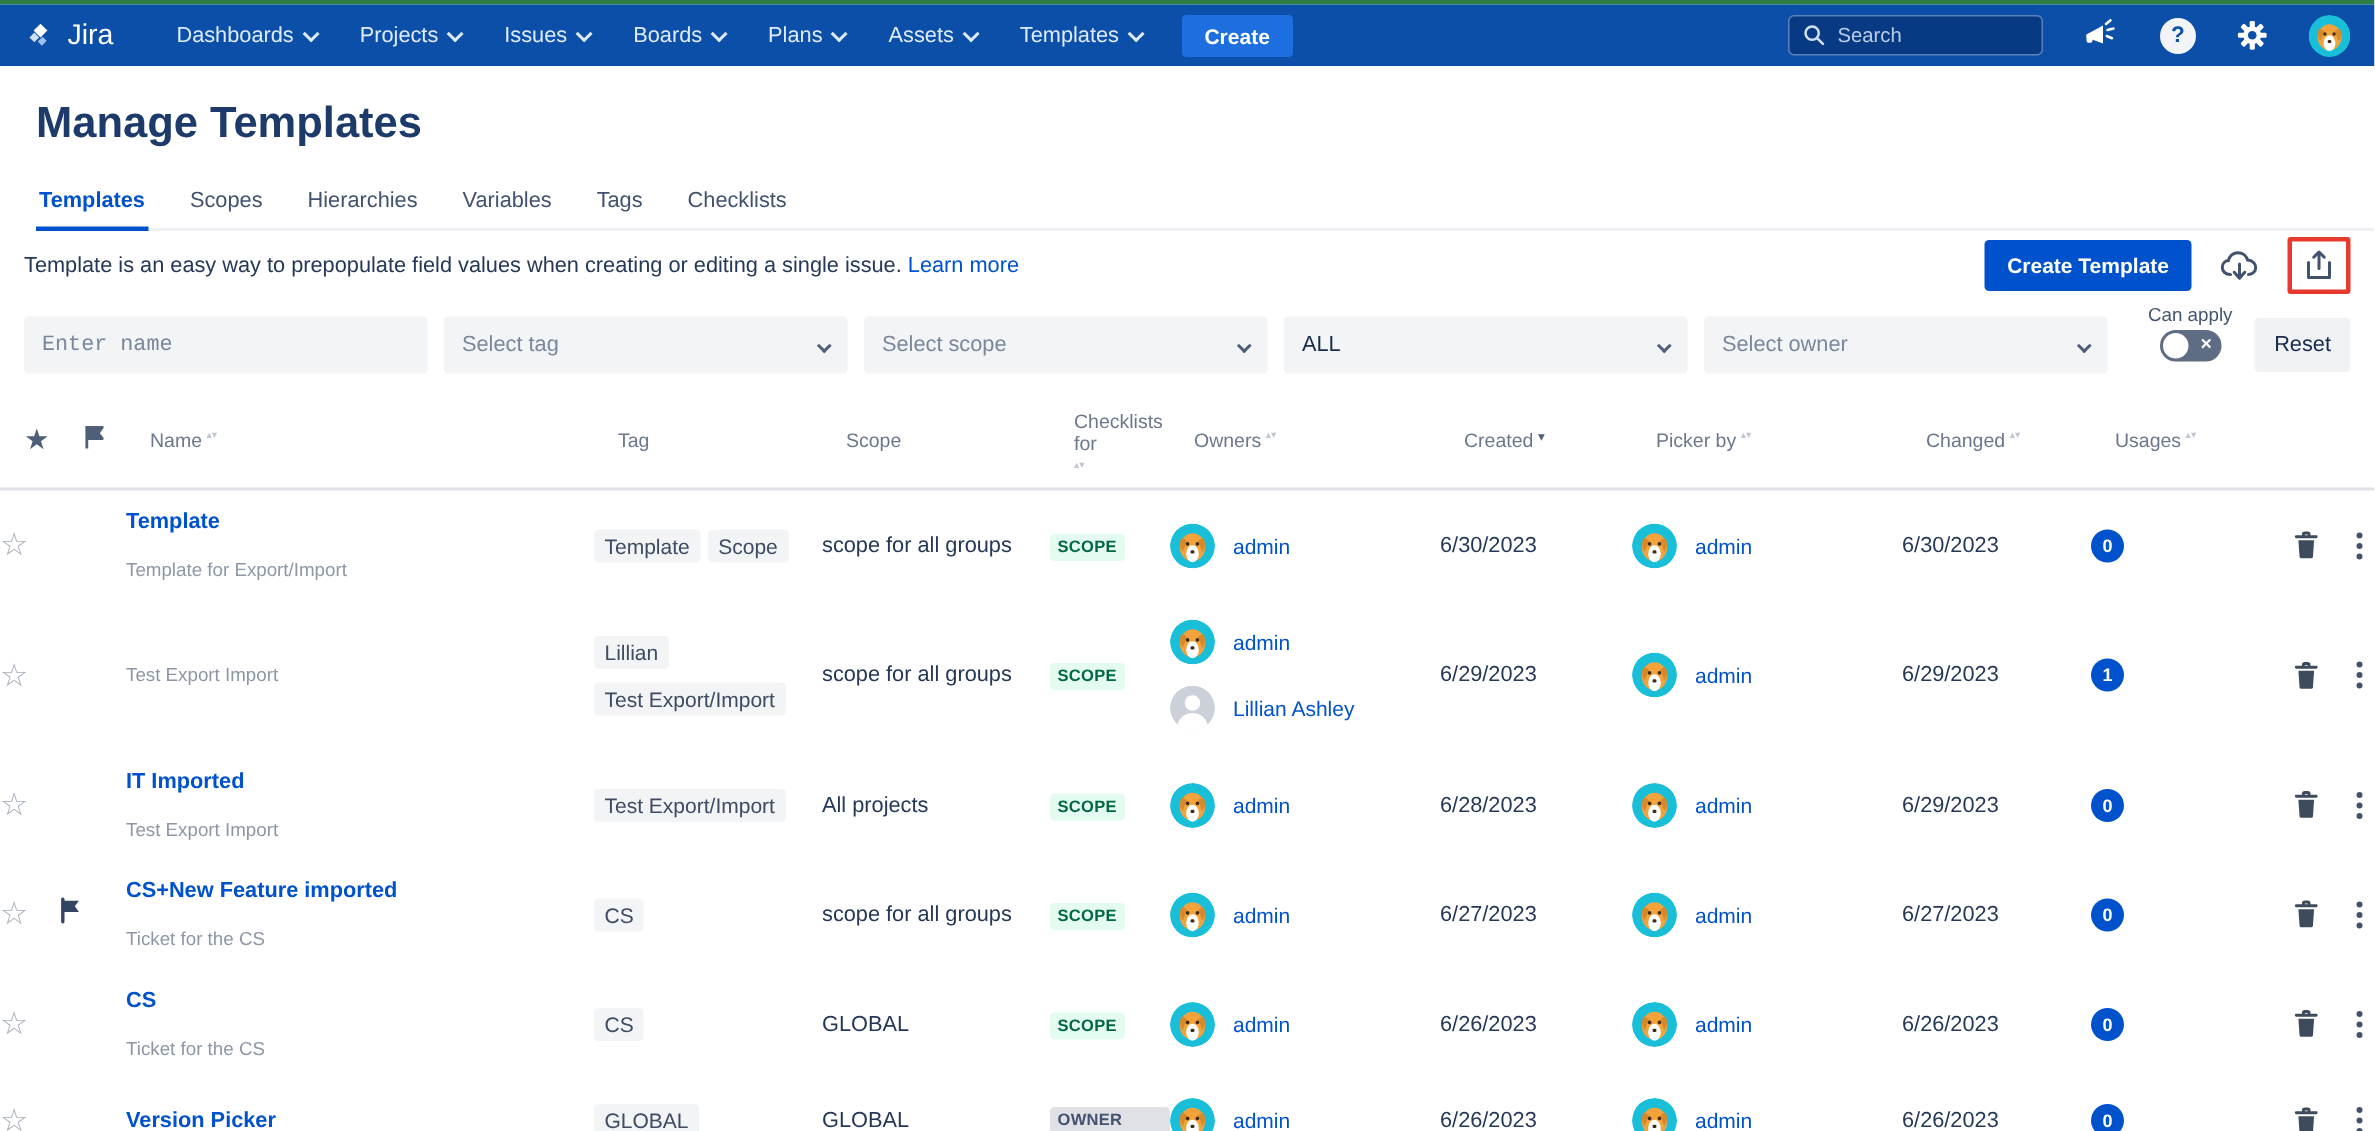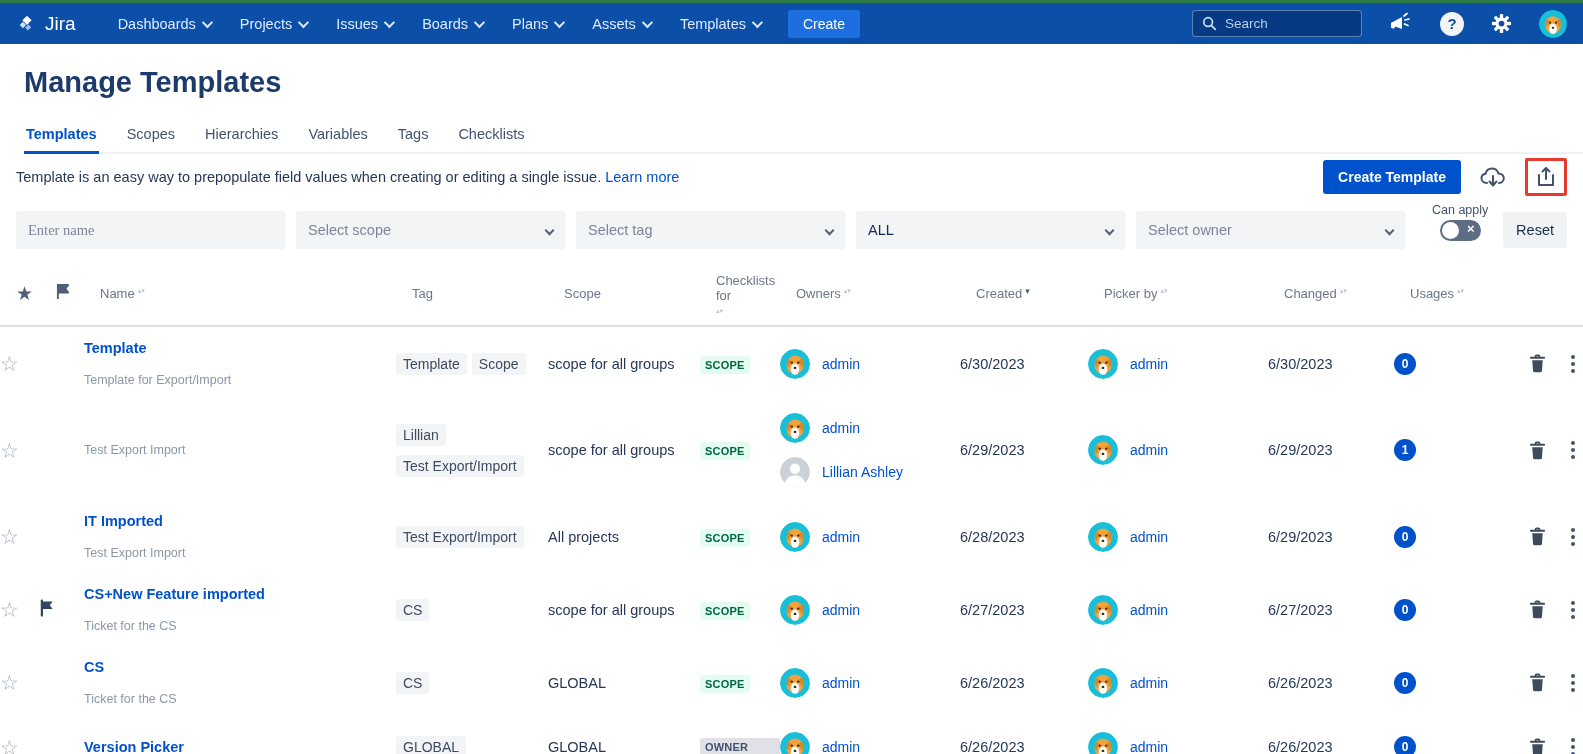--- a/index.html
+++ b/index.html
@@ -7,21 +7,21 @@
     font-family:"Liberation Sans", sans-serif; color:#172B4D; }
 
   
   .green-strip { height:3px; background:#2E7D46; }
   .navbar { height:41px; background:#0C4FA8; display:flex; align-items:center; padding:0 16px; }
   .logo { display:flex; align-items:center; gap:7px; color:#fff; font-size:19px; font-weight:500; }
   .nav-menu { display:flex; gap:30px; margin-left:42px; }
   .nav-item { color:#DEEBFF; font-size:14.5px; display:flex; align-items:center; gap:6px; cursor:pointer; }
   .chev { width:8px; height:8px; border-right:2px solid #DEEBFF; border-bottom:2px solid #DEEBFF;
     transform:rotate(45deg) translateY(-2px); display:inline-block; }
-  .nav-create { margin-left:28px; background:#1D6FE0; color:#fff; font-size:14px; font-weight:400;
+  .nav-create { margin-left:28px; background:#1D6FE0; color:#fff; font-size:14px; font-weight:700;
     border:none; border-radius:3px; padding:6px 15px; cursor:pointer; }
   .nav-right { margin-left:auto; display:flex; align-items:center; gap:24px;justify-content:flex-end; }
   .searchbox { display:flex; align-items:center; gap:8px; width:170px; height:27px;
     background:rgba(0,20,60,.35); border:1px solid rgba(160,190,230,.55); border-radius:4px; padding:0 9px; }
   .searchbox input { background:transparent; border:none; outline:none; color:#CFE0F5; font-size:13.5px; width:100%;
     font-family:"Liberation Sans", sans-serif; }
   .searchbox input::placeholder { color:#B9CCE8; }
   .help-circle { width:24px; height:24px; border-radius:50%; background:#F2F4F8; color:#0C4FA8;
     font-weight:700; font-size:15px; display:flex; align-items:center; justify-content:center; cursor:pointer; }
   .avatar { border-radius:50%; overflow:hidden; flex:0 0 auto; display:block; }
@@ -41,21 +41,21 @@
   .btn-primary { background:#0052CC; color:#fff; font-size:14px; font-weight:700;
     border:none; border-radius:3px; padding:9px 15px; cursor:pointer; }
   .icon-btn { background:none; border:none; cursor:pointer; display:flex; align-items:center; padding:2px; }
   .red-box { border:3px solid #E8392F; border-radius:2px; padding:4px 7px; display:flex; align-items:center; }
 
   
   .filters { display:flex; align-items:center; padding:15px 16px 0 16px; gap:11px; }
   .f-field { width:269px; height:38px; background:#F3F4F6; border-radius:3px; display:flex;
     align-items:center; padding:0 12px; font-size:14.5px; color:#172B4D; cursor:pointer; }
   .f-field input { background:transparent; border:none; outline:none; font-size:14.5px; width:100%;
-    color:#172B4D; font-family:Liberation Serif, serif; }
+    color:#172B4D; font-family:Liberation Mono, monospace; }
   .f-field input::placeholder { color:#7A869A; }
   .f-placeholder { color:#7A869A; }
   .f-chev { margin-left:auto; width:7px; height:7px; border-right:2px solid #505F79;
     border-bottom:2px solid #505F79; transform:rotate(45deg); }
   .toggle-block { display:flex; flex-direction:column; align-items:center; gap:3px; margin-left:16px; margin-top:-16px; }
   .toggle-label { font-size:12.5px; color:#44546F; }
   .toggle { width:41px; height:21px; background:#5E6C84; border-radius:11px; position:relative; cursor:pointer; }
   .toggle .knob { position:absolute; left:2px; top:2px; width:17px; height:17px; background:#fff; border-radius:50%; }
   .toggle .off-x { position:absolute; right:6px; top:1px; color:#fff; font-size:13px; font-weight:700; }
   .btn-reset { margin-left:auto; background:#F1F2F4; border:none; border-radius:3px; padding:10px 13px;
@@ -218,25 +218,25 @@
       </button>
     </span>
   </div>
 </div>
 
 <div class="filters">
   <div class="f-field">
     <input placeholder="Enter name" style="">
   </div>
   <div class="f-field">
+    <span class="f-placeholder">Select tag</span>
+    <i class="f-chev"></i>
+  </div>
+  <div class="f-field">
     <span class="f-placeholder">Select scope</span>
-    <i class="f-chev"></i>
-  </div>
-  <div class="f-field">
-    <span class="f-placeholder">Select tag</span>
     <i class="f-chev"></i>
   </div>
   <div class="f-field">
     <span>ALL</span>
     <i class="f-chev"></i>
   </div>
   <div class="f-field">
     <span class="f-placeholder">Select owner</span>
     <i class="f-chev"></i>
   </div>

